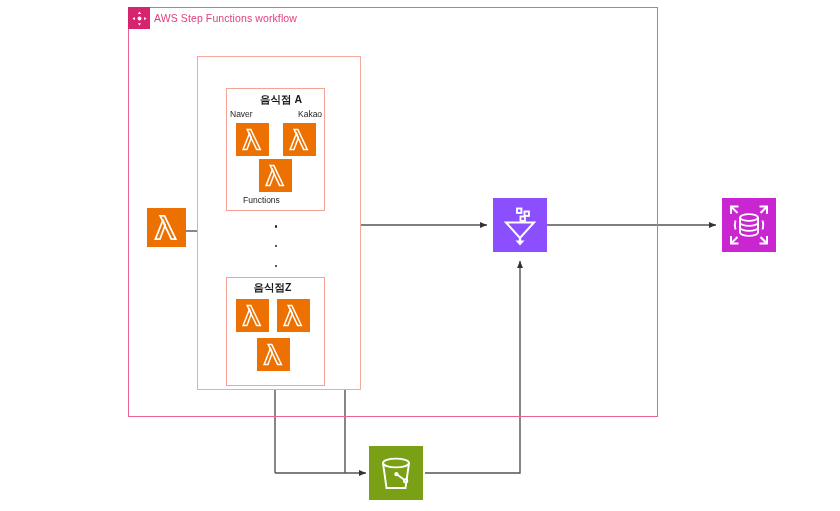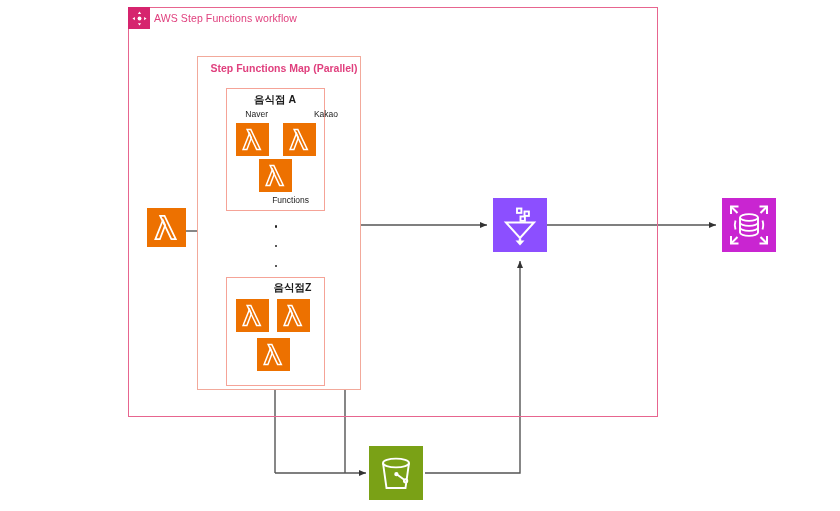--- a/index.html
+++ b/index.html
@@ -22,23 +22,23 @@
      border:1.6px solid #F2A99B;background:#ffffff;}
   .map-title{left:209px;top:62px;width:150px;text-align:center;
      font-size:10.5px;font-weight:bold;color:#E0407E;white-space:nowrap;}
 
   
   .rest-box{border:1.6px solid #F5A397;background:#ffffff;}
   .rest-a{left:226px;top:88px;width:99px;height:123px;}
   .rest-z{left:226px;top:277px;width:99px;height:109px;}
   .rest-title{text-align:center;font-size:10.5px;font-weight:bold;color:#1a1a1a;
      white-space:nowrap;}
-  .rest-a-title{left:220px;top:93px;width:110px;}
-  .rest-z-title{left:242px;top:281px;width:101px;}
-  .sub-label{font-size:8.5px;color:#222;text-align:right;white-space:nowrap;}
+  .rest-a-title{left:226px;top:93px;width:110px;}
+  .rest-z-title{left:222px;top:281px;width:101px;}
+  .sub-label{font-size:8.5px;color:#222;text-align:left;white-space:nowrap;}
 
   
   .tile{position:absolute;display:block;}
   .tile svg{display:block;}
 
   
   .dots{left:270px;top:225px;width:12px;height:42px;
      display:flex;flex-direction:column;align-items:center;
      justify-content:space-between;}
   .dot{width:2.5px;height:2.5px;background:#222;border-radius:50%;}
@@ -89,21 +89,20 @@
         <path d="M12 23.2 L9.4 19.4 L14.6 19.4 Z"></path>
         <path d="M0.8 12 L4.6 9.4 L4.6 14.6 Z"></path>
         <path d="M23.2 12 L19.4 14.6 L19.4 9.4 Z"></path>
       </g>
     </svg>
   </div>
 
   <div class="abs wf-label">AWS Step Functions workflow</div>
 
   <div class="abs map-group"></div>
-  <div class="abs map-title">Step Functions Map (Parallel)</div>
 
   <div class="abs rest-box rest-a"></div>
   <div class="abs rest-title rest-a-title">음식점 A</div>
 
   <div class="abs sub-label" style="left:230px;top:109px;width:38px;">Naver</div>
   <div class="abs sub-label" style="left:298px;top:109px;width:40px;">Kakao</div>
 
   <div class="tile" style="left:236px;top:123px;">
     <svg width="33" height="33" viewBox="0 0 40 40">
       <rect width="40" height="40" fill="#ED7100"></rect>

